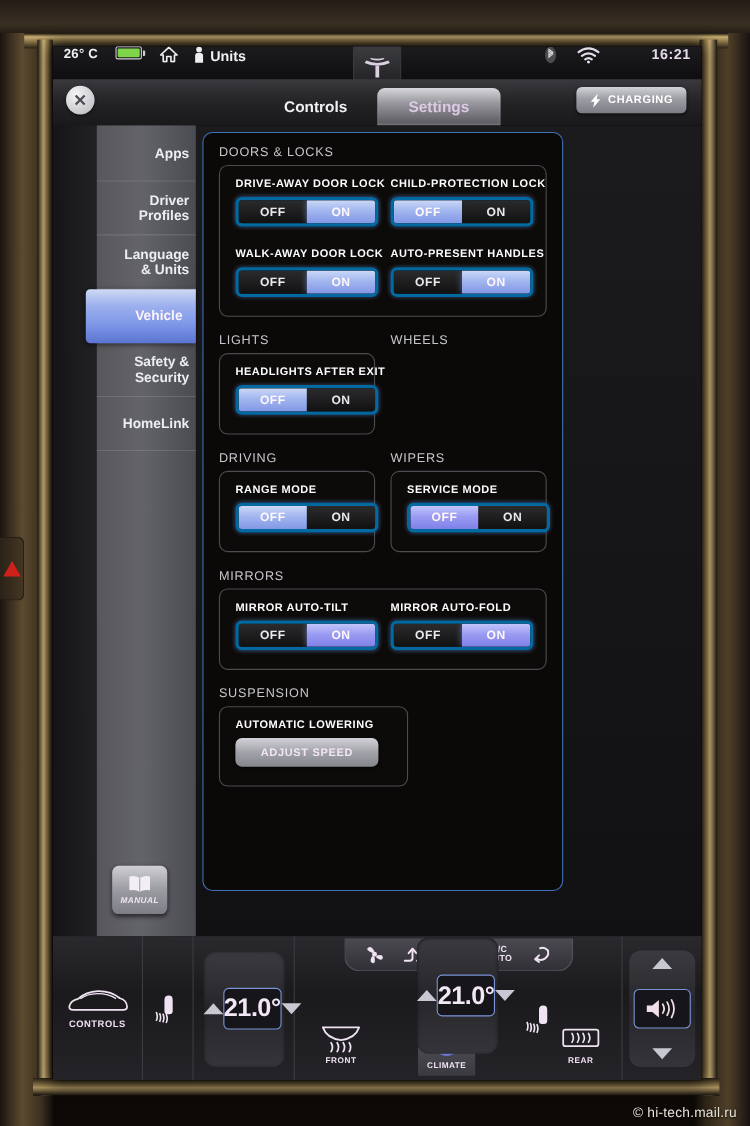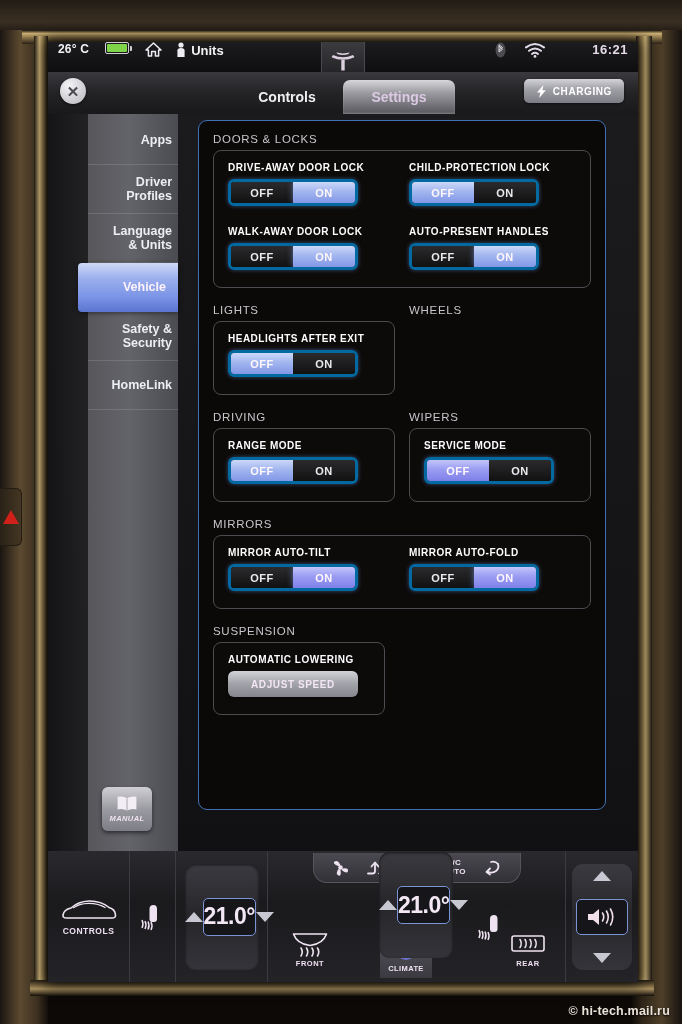--- a/index.html
+++ b/index.html
@@ -187,22 +187,22 @@
     background: linear-gradient(180deg,#cfcfd4 0%, #9b9ba2 50%, #7d7d85 100%);
     display: flex; flex-direction: column; align-items: center; justify-content: center;
     gap: 2px;
     box-shadow: 0 2px 4px rgba(0,0,0,.55);
   }
   .manual-btn .lbl { font-size: 7.5px; font-weight: bold; color: #f0e4f2; letter-spacing: .4px; font-style: italic; }
 
   
   .content {
     position: relative;
-    margin-left: 20px;
-    width: 408px; height: 690px; margin-top: 6px;
+    margin-left: 6px;
+    width: 328px; height: 690px; margin-top: 6px;
     background: #0b0907;
     border: 1.5px solid #3f6fb5;
     border-radius: 9px;
     padding: 12px 14px;
     overflow: hidden;
   }
   .sec-title {
     color: #c6c6cc; font-size: 11.5px; font-weight: normal;
     letter-spacing: .7px; margin-bottom: 5px;
   }
@@ -319,21 +319,21 @@
   .climate-pwr {
     position: absolute; right: 8px; bottom: 4px;
     width: 52px; height: 46px; border-radius: 7px 7px 0 0;
     background: linear-gradient(180deg,#55555c 0%, #3a3a40 100%);
     display: flex; flex-direction: column; align-items: center; justify-content: center; gap: 2px;
   }
   .climate-pwr .lbl { font-size: 7.5px; font-weight: bold; color: #f0e2f3; letter-spacing: .4px; }
 
   .watermark {
     position: absolute; right: 12px; bottom: 6px;
-    font-size: 12.5px; color: #e8e2d8; font-weight: bold;
+    font-size: 12.5px; color: #e8e2d8; font-weight: normal;
     letter-spacing: .2px;
     text-shadow: 0 1px 2px #000;
   }
 </style>
 </head>
 <body>
 
 <div id="root">
   <div class="interior-bg"></div>
   <div class="dash-top"></div>

